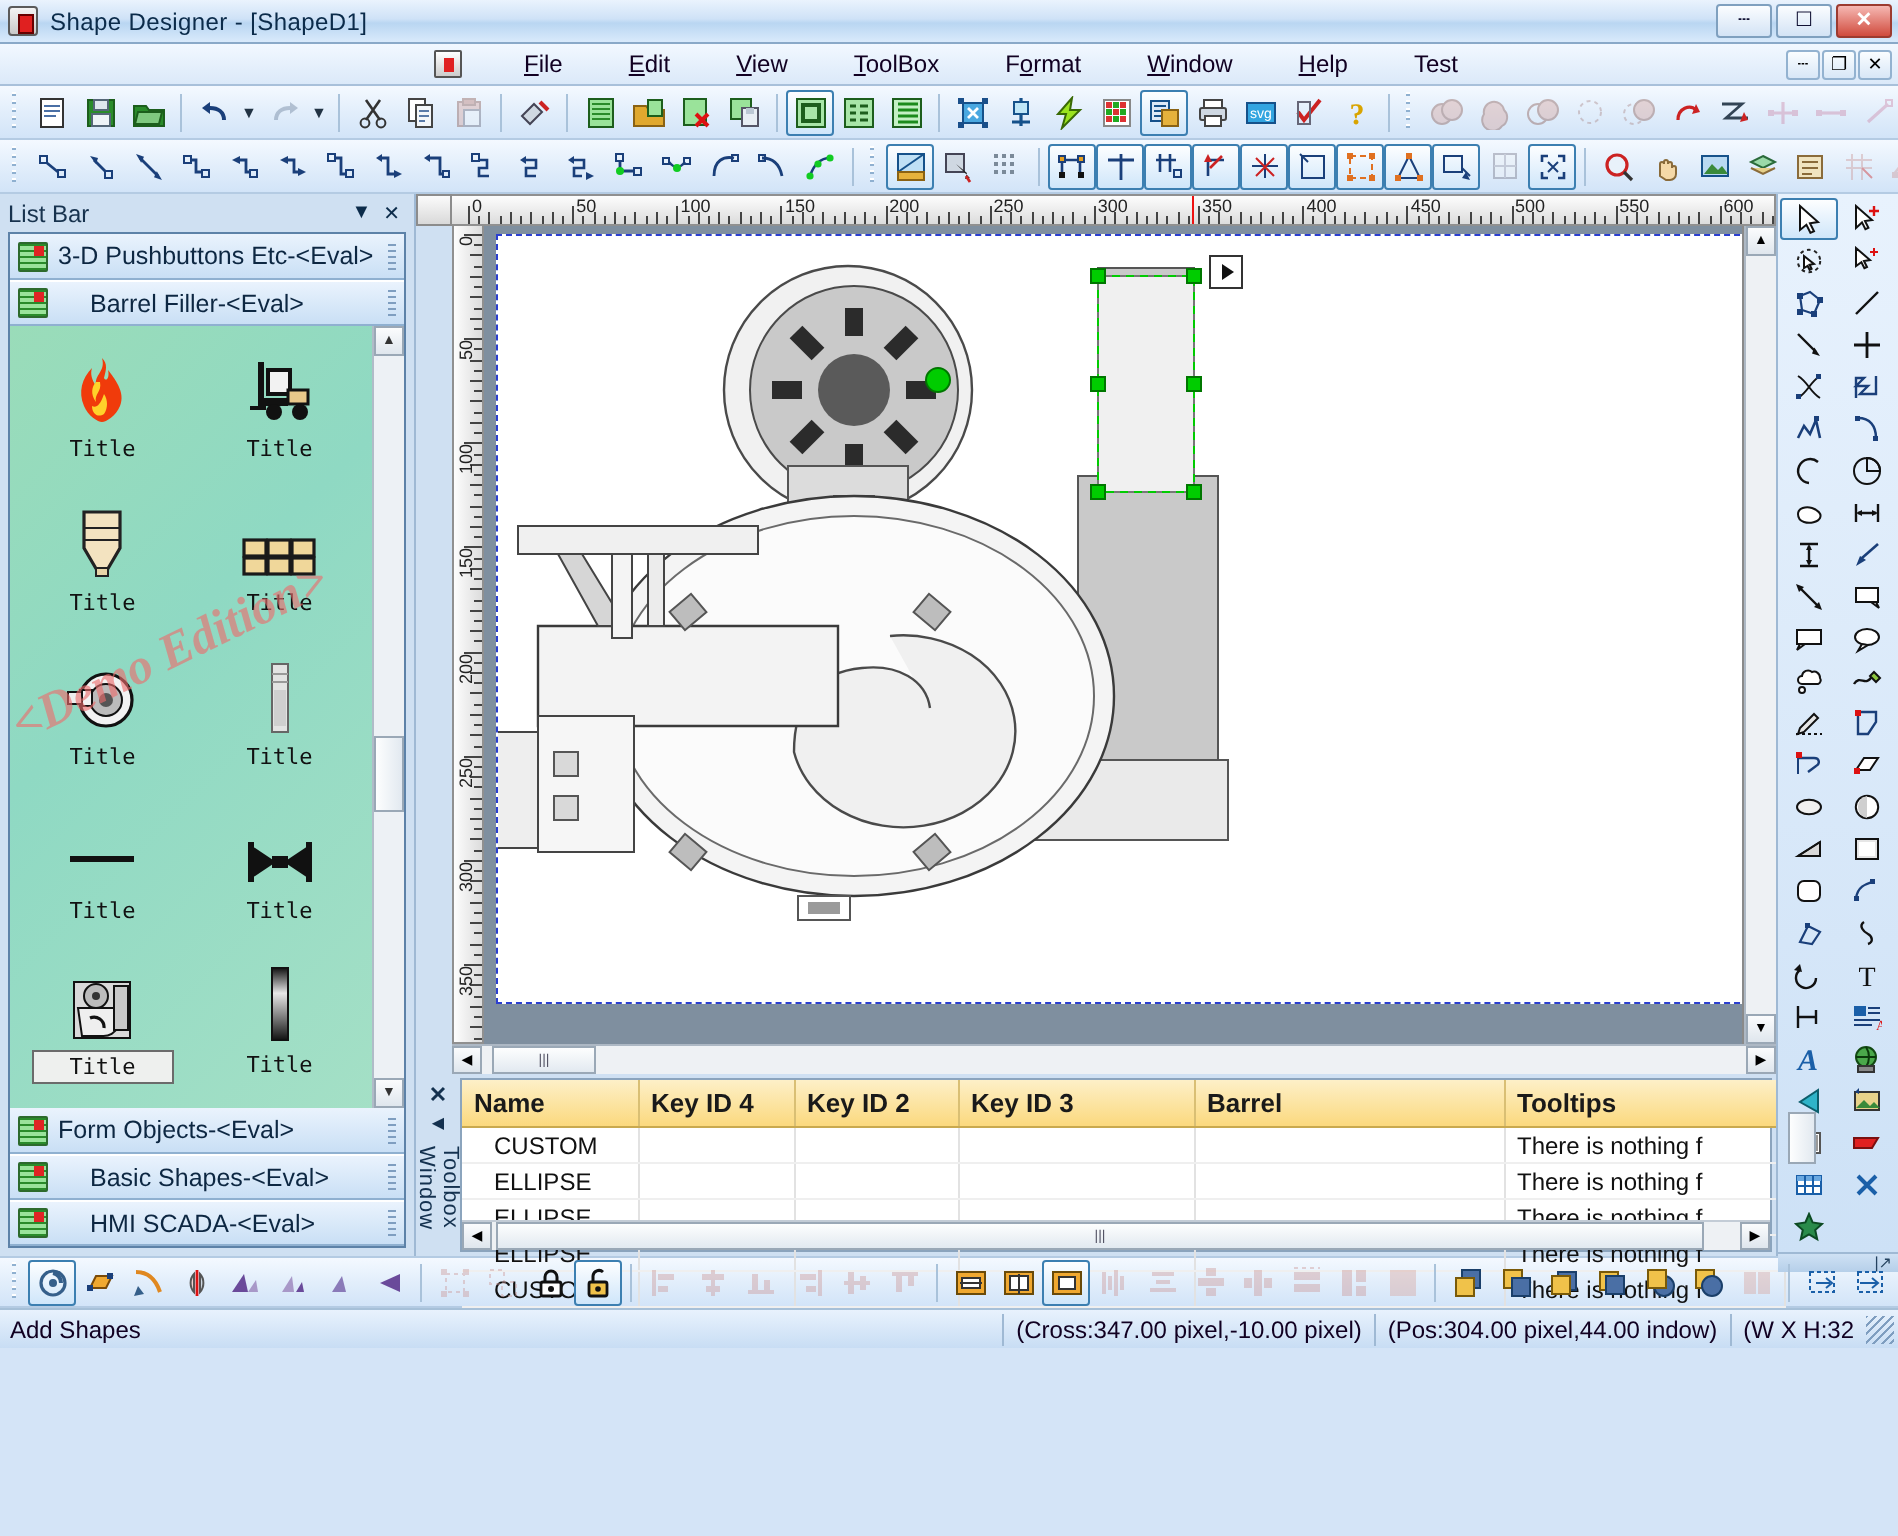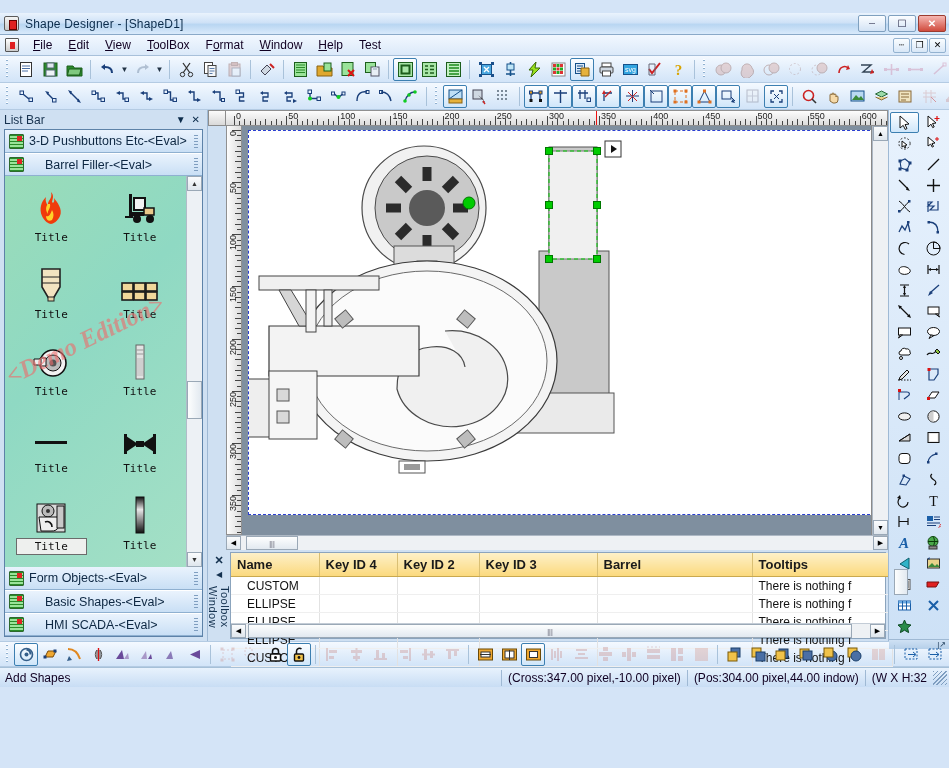--- a/index.html
+++ b/index.html
@@ -6,21 +6,21 @@
   html, body { margin:0; padding:0; }
   body {
     width:949px; height:768px; overflow:hidden;
     font-family:"Liberation Sans", sans-serif; font-size:12px;
     background:#d4e4f7; color:#000; user-select:none;
   }
   
   #titlebar {
     height:22px; display:flex; align-items:center;
     background:linear-gradient(180deg,#eaf3fd 0%, #cfe2f7 45%, #b9d6f2 55%, #d9eafb 100%);
-    border-bottom:1px solid #8aa9c8; padding-left:4px; position:relative;margin-top:13px;
+    border-bottom:1px solid #8aa9c8; padding-left:4px; position:relative;
   }
   #titlebar .app-ico {
     width:15px; height:15px; margin-right:6px; flex:none;
     background:linear-gradient(180deg,#f4f4f4,#c8c8c8);
     border:1px solid #5b5b5b; border-radius:2px; position:relative;
   }
   #titlebar .app-ico::after{
     content:""; position:absolute; left:4px; top:3px; width:6px; height:8px;
     background:#e02020; border:1px solid #600;
   }
@@ -28,23 +28,23 @@
   .wbtns { position:absolute; right:3px; top:2px; display:flex; gap:2px; }
   .wbtn {
     width:28px; height:17px; border:1px solid #7fa0bf; border-radius:2px;
     background:linear-gradient(180deg,#fbfdff,#d3e3f5);
     display:flex; align-items:center; justify-content:center;
     font-size:10px; color:#113; line-height:1;
   }
   .wbtn.close { background:linear-gradient(180deg,#f6b8b3,#d04b3d); border-color:#9c3b30; color:#fff; font-weight:bold;}
   
   #menubar {
-    height:21px; display:flex; align-items:center; gap:0px;
+    height:21px; display:flex; align-items:center; gap:17px;
     background:linear-gradient(180deg,#f2f8ff,#dbe9f9);
-    border-bottom:1px solid #a8c0da; padding-left:3px; position:relative;
+    border-bottom:1px solid #a8c0da; padding-left:3px; position:relative;justify-content:center;
   }
   #menubar .doc-ico{
     width:14px;height:14px;margin:0 6px 0 2px;flex:none;border:1px solid #555;
     background:linear-gradient(180deg,#fff,#ccc); position:relative;border-radius:1px;
   }
   #menubar .doc-ico::after{content:"";position:absolute;left:4px;top:3px;width:5px;height:7px;background:#e02020;}
   .menu-item { padding:3px 8px; font-size:12px; color:#102; cursor:default; }
   .menu-item u { text-decoration:underline; }
   .mdibtns{ position:absolute; right:3px; display:flex; gap:1px;}
   .mdibtn{ width:17px;height:15px;border:1px solid #93b2d0;background:linear-gradient(180deg,#fafdff,#d8e7f7);

